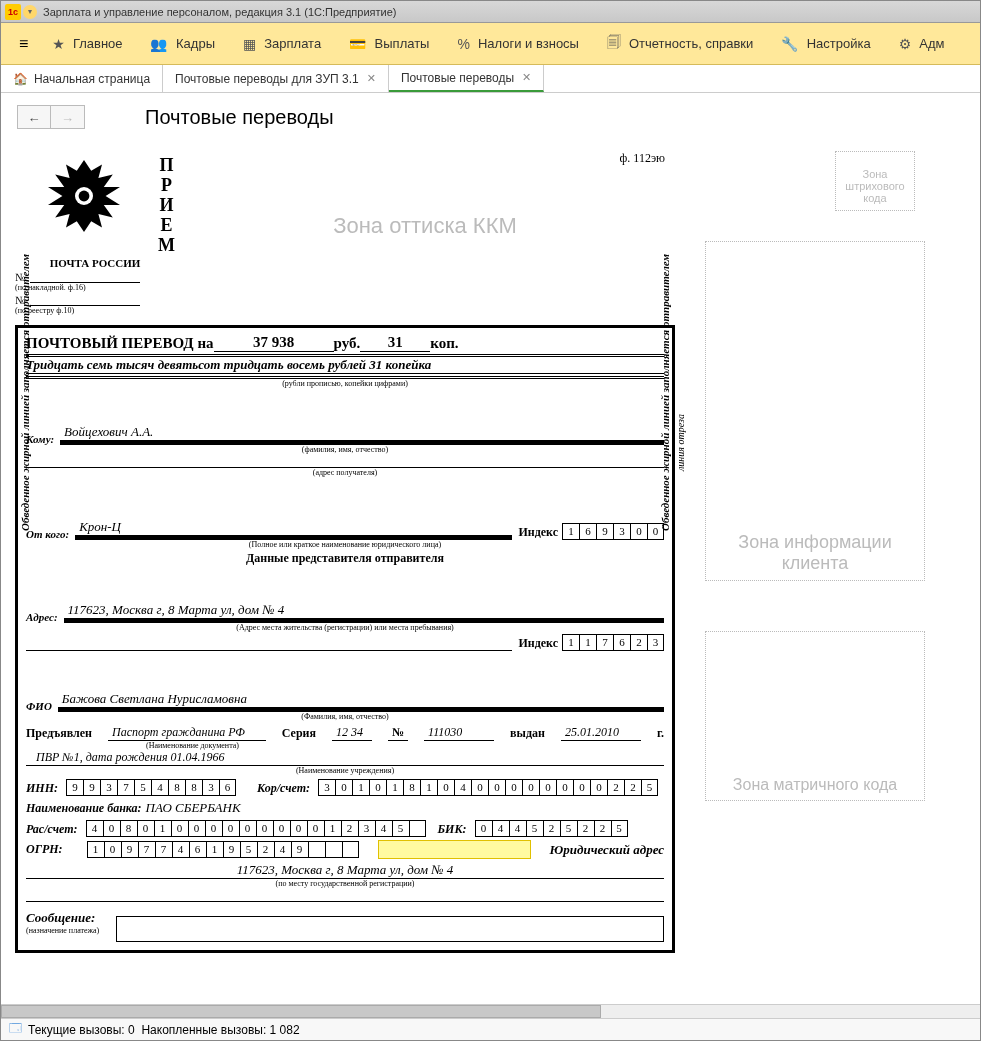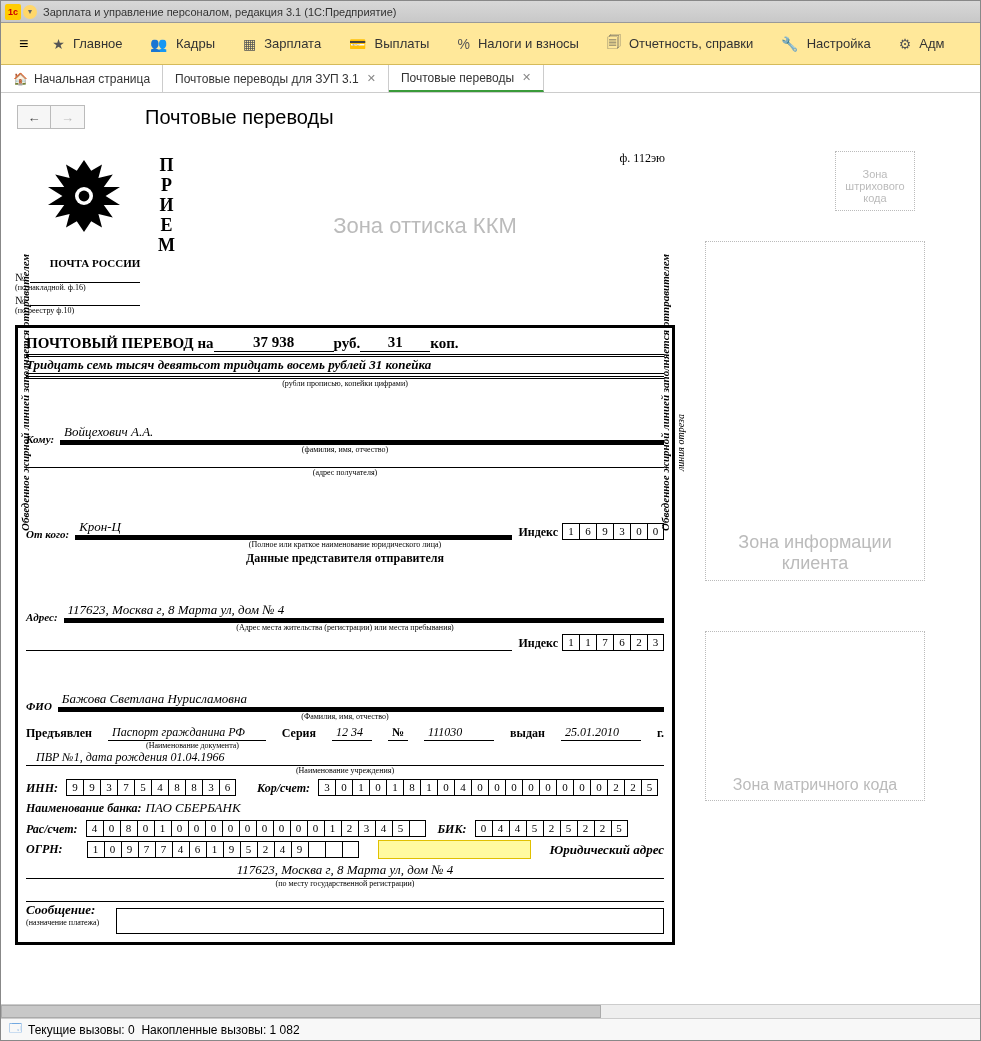--- a/index.html
+++ b/index.html
@@ -370,21 +370,21 @@
                 <span class="c"></span>
               </span>
             <span class="hl" style="flex:1; height:17px;"></span>
             <span class="bold ital" style="font-size:13px;">Юридический адрес</span>
           </div>
 
           <div class="ital" style="text-align:center; border-bottom:1px solid #000; font-size:13px; margin-top:4px;">117623, Москва г, 8 Марта ул, дом № 4</div>
           <div class="cap">(по месту государственной регистрации)</div>
           <div style="border-bottom:1px solid #000; height:14px;"></div>
 
-          <div class="smallrow" style="align-items:flex-start;">
+          <div class="smallrow" style="margin-top:8px; align-items:flex-start;">
             <div style="width:90px;">
               <div class="lab ital" style="font-size:13px;">Сообщение:</div>
               <div class="cap" style="text-align:left;">(назначение платежа)</div>
             </div>
             <div class="msgbox"></div>
           </div>
         </div>
       </div>
 
       <div class="rightcol">

